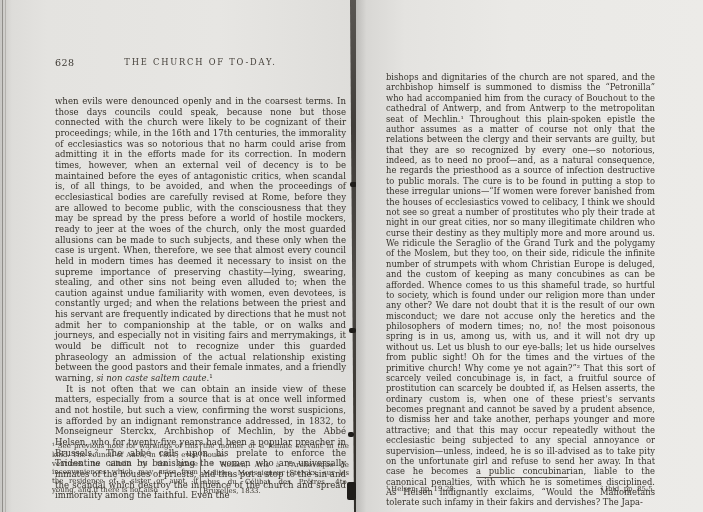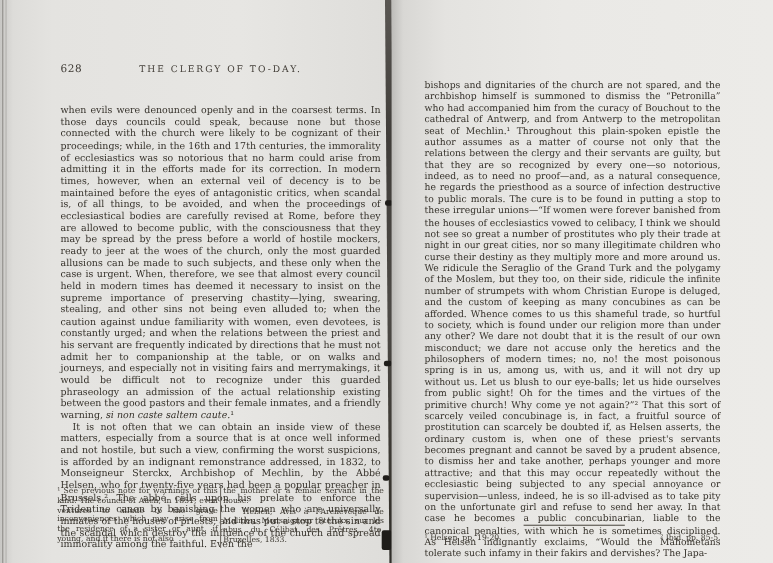--- a/index.html
+++ b/index.html
@@ -63,21 +63,21 @@
 <body>
 
 <div class="scan">
 
   <div class="page page-left">
     <div class="edge-line" style="left:2px;width:1px;background:#8f8d89;"></div>
     <div class="edge-line" style="left:5px;width:1px;background:#b4b2ae;"></div>
 
     <div class="pagehead head-left">
       <span class="pagenum pagenum-l">628</span>
-      <span>THE CLERGY OF TO-DAY.</span>
+      <span>THE CHURCH OF TO-DAY.</span>
     </div>
 
     <div class="body-block body-left">
       <p><span>when evils were denounced openly and in the coarsest terms.  In those days councils could speak, because none but those connected with the church were likely to be cognizant of their proceedings; while, in the 16th and 17th centuries, the immorality of ecclesiastics was so notorious that no harm could arise from admitting it in the efforts made for its correction.  In modern times, however, when an external veil of decency is to be maintained before the eyes of antagonistic critics, when scandal is, of all things, to be avoided, and when the proceedings of ecclesiastical bodies are carefully revised at Rome, before they are allowed to become public, with the consciousness that they may be spread by the press before a world of hostile mockers, ready to jeer at the woes of the church, only the most guarded allusions can be made to such subjects, and these only when the case is urgent.  When, therefore, we see that almost every council held in modern times has deemed it necessary to insist on the supreme importance of preserving chastity—lying, swearing, stealing, and other sins not being even alluded to; when the caution against undue familiarity with women, even devotees, is constantly urged; and when the relations between the priest and his servant are frequently indicated by directions that he must not admit her to companionship at the table, or on walks and journeys, and especially not in visiting fairs and merrymakings, it would be difficult not to recognize under this guarded phraseology an admission of the actual relationship existing between the good pastors and their female inmates, and a friendly warning, </span><span class="it">si non caste saltem caute</span><span>.¹</span></p>
       <p class="indent">It is not often that we can obtain an inside view of these matters, especially from a source that is at once well informed and not hostile, but such a view, confirming the worst suspicions, is afforded by an indignant remonstrance addressed, in 1832, to Monseigneur Sterckx, Archbishop of Mechlin, by the Abbé Helsen, who for twenty-five years had been a popular preacher in Brussels.²  The abbé calls upon his prelate to enforce the Tridentine canon by banishing the women who are universally inmates of the houses of priests, and thus put a stop to the sin and the scandal which destroy the influence of the church and spread immorality among the faithful.  Even the</p>
     </div>
 
     <div class="footnotes foot-left">
       <div class="fn-col">
         <p>¹ See previous note for warnings of this kind.  The council of Auch, in 1851, even ventures to allude to the grave inconveniences which may arise from the residence of a sister or aunt, if young, and if there is not also</p>

